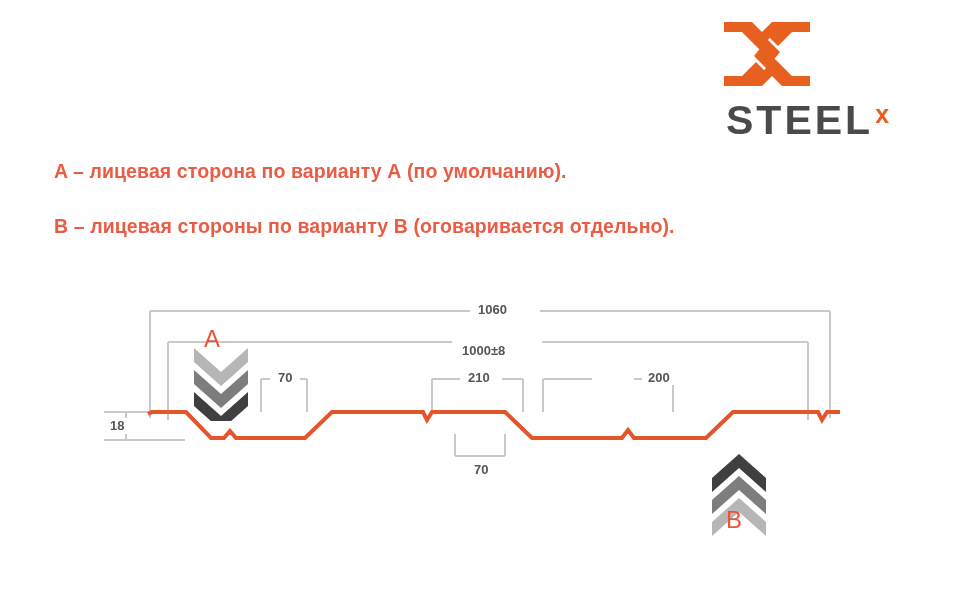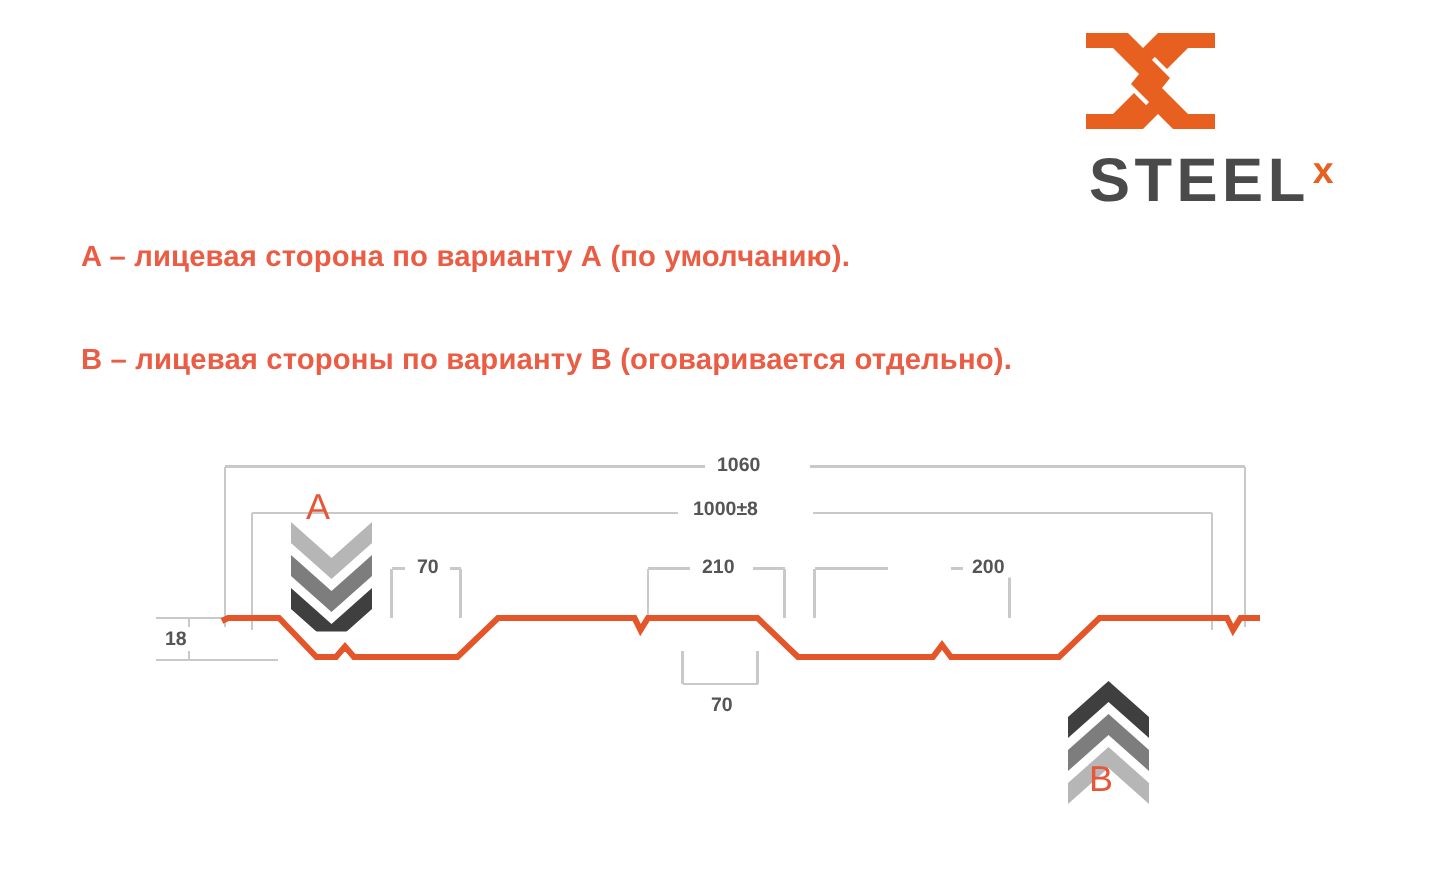--- a/index.html
+++ b/index.html
@@ -64,21 +64,21 @@
   .caption {
     position: absolute;
     left: 54px;
     font-size: 19.5px;
     font-weight: 700;
     color: #ea5c43;
     white-space: nowrap;
     letter-spacing: 0.1px;
   }
   #caption-a { top: 160px; }
-  #caption-b { top: 229px; }
+  #caption-b { top: 215px; }
 
   
   #drawing {
     position: absolute;
     left: 0;
     top: 0;
     width: 970px;
     height: 597px;
   }
 
@@ -86,21 +86,21 @@
     position: absolute;
     font-size: 13px;
     font-weight: 700;
     color: #555;
     background: #ffffff;
     padding: 0 6px;
     white-space: nowrap;
     text-align: right;
   }
   #label-1060 { left: 472px; top: 302px; }
-  #label-1000 { left: 456px; top: 331px; }
+  #label-1000 { left: 456px; top: 343px; }
   #label-70-top { left: 272px; top: 370px; }
   #label-130 { left: 462px; top: 370px; }
   #label-200 { left: 594px; top: 370px; margin-left: 48px; }
   #label-70-bottom { left: 468px; top: 462px; }
   #label-35 { left: 104px; top: 418px; }
 
   
   #marker-a {
     position: absolute;
     left: 190px;

